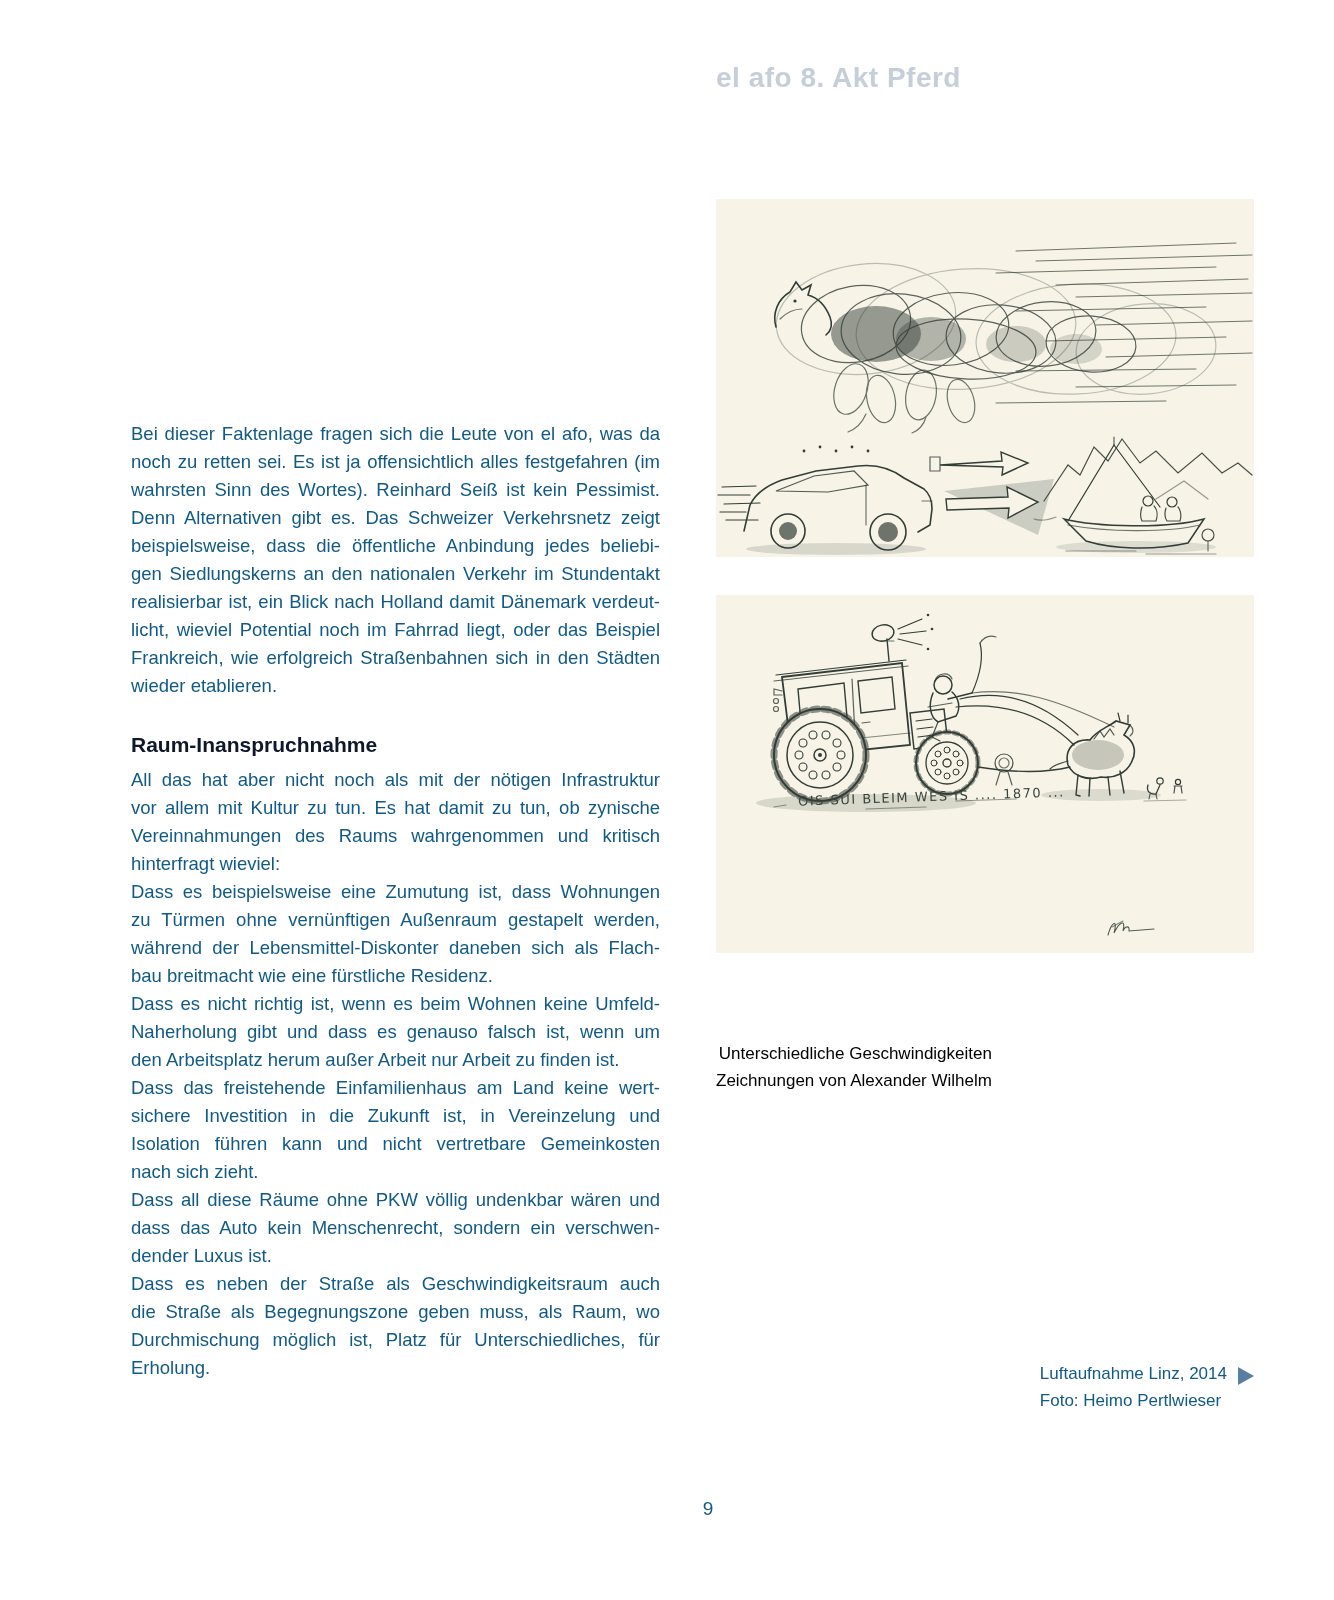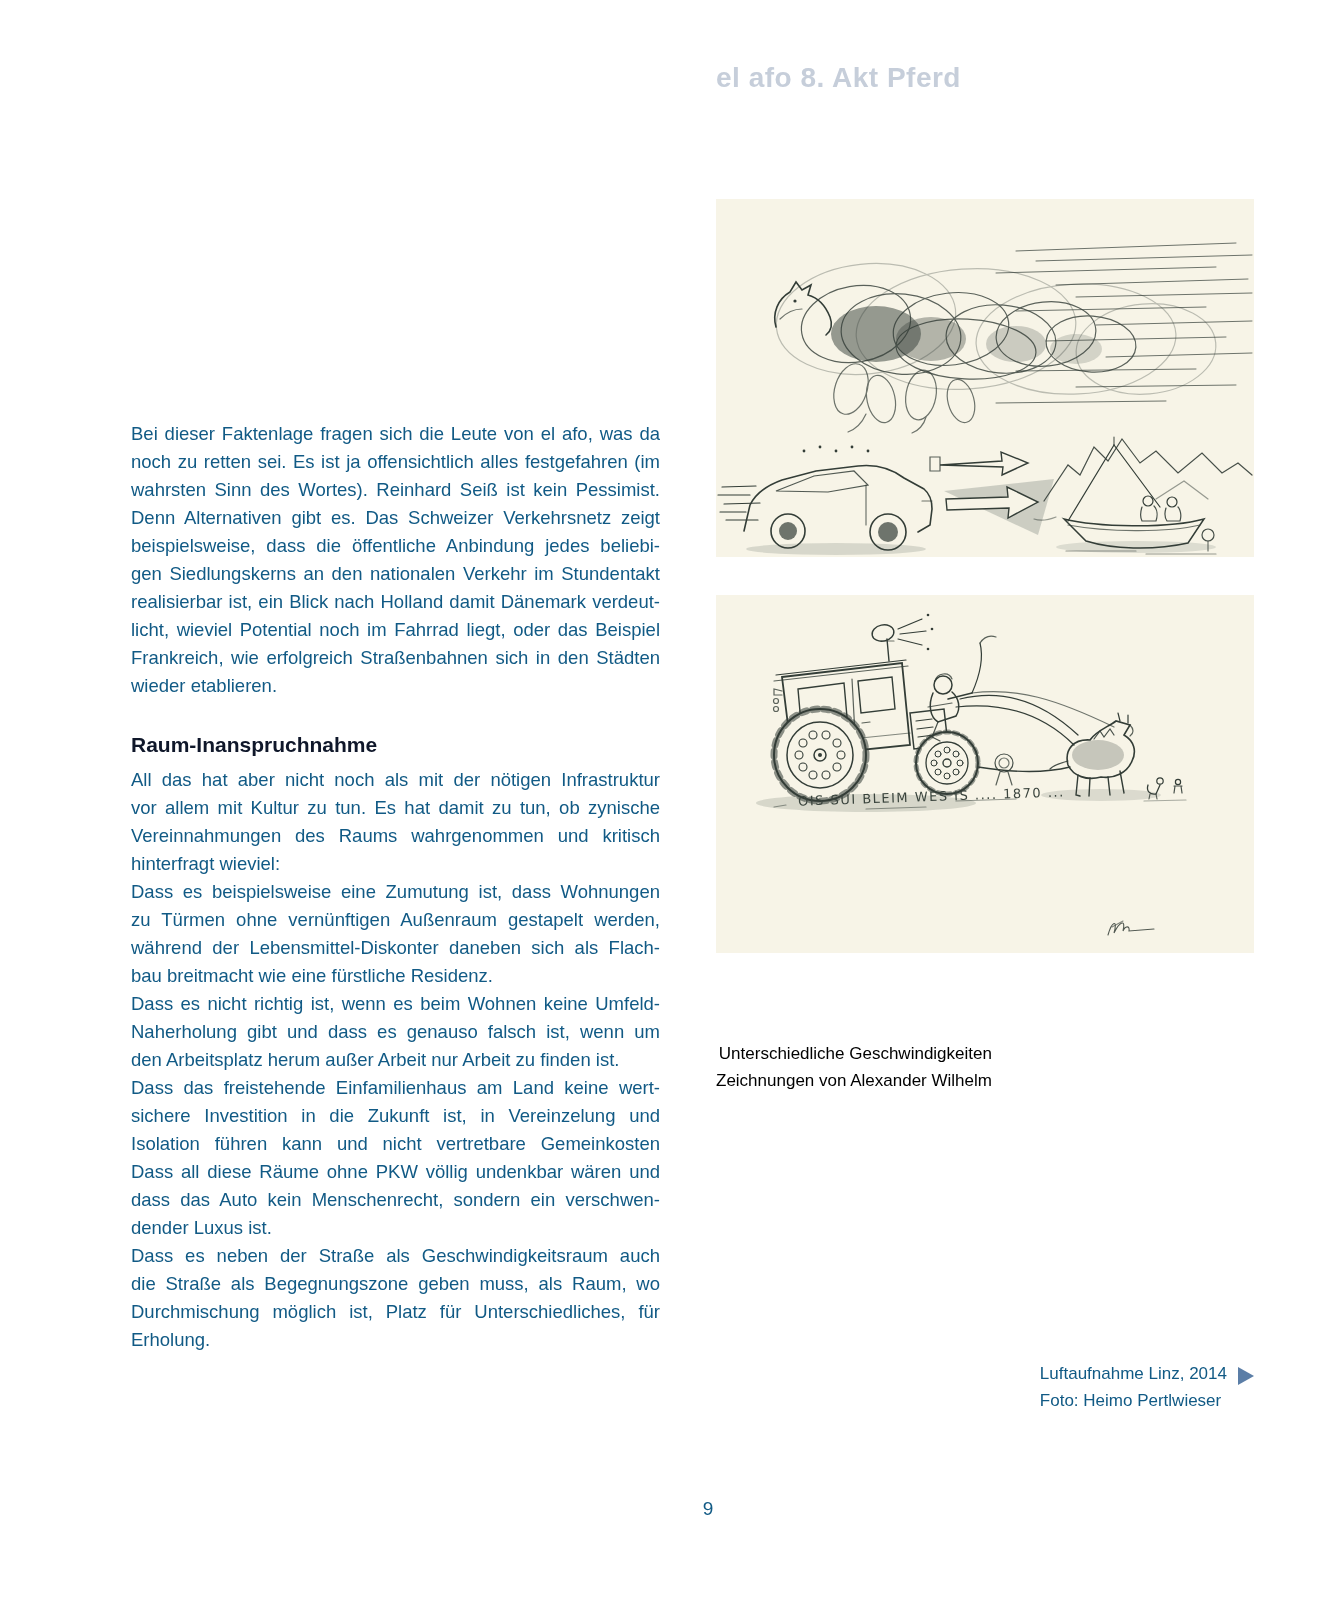--- a/index.html
+++ b/index.html
@@ -55,20 +55,21 @@
         <div class="ln">Dass es beispielsweise eine Zumutung ist, dass Wohnungen</div>
         <div class="ln">zu Türmen ohne vernünftigen Außenraum gestapelt werden,</div>
         <div class="ln">während der Lebensmittel-Diskonter daneben sich als Flach-</div>
         <div class="ln last">bau breitmacht wie eine fürstliche Residenz.</div>
         <div class="ln">Dass es nicht richtig ist, wenn es beim Wohnen keine Umfeld-</div>
         <div class="ln">Naherholung gibt und dass es genauso falsch ist, wenn um</div>
         <div class="ln last">den Arbeitsplatz herum außer Arbeit nur Arbeit zu finden ist.</div>
         <div class="ln">Dass das freistehende Einfamilienhaus am Land keine wert-</div>
         <div class="ln">sichere Investition in die Zukunft ist, in Vereinzelung und</div>
         <div class="ln">Isolation führen kann und nicht vertretbare Gemeinkosten</div>
+        <div class="ln last">nach sich zieht.</div>
         <div class="ln">Dass all diese Räume ohne PKW völlig undenkbar wären und</div>
         <div class="ln">dass das Auto kein Menschenrecht, sondern ein verschwen-</div>
         <div class="ln last">dender Luxus ist.</div>
         <div class="ln">Dass es neben der Straße als Geschwindigkeitsraum auch</div>
         <div class="ln">die Straße als Begegnungszone geben muss, als Raum, wo</div>
         <div class="ln">Durchmischung möglich ist, Platz für Unterschiedliches, für</div>
         <div class="ln last">Erholung.</div>
       </div>
   </div>
 

